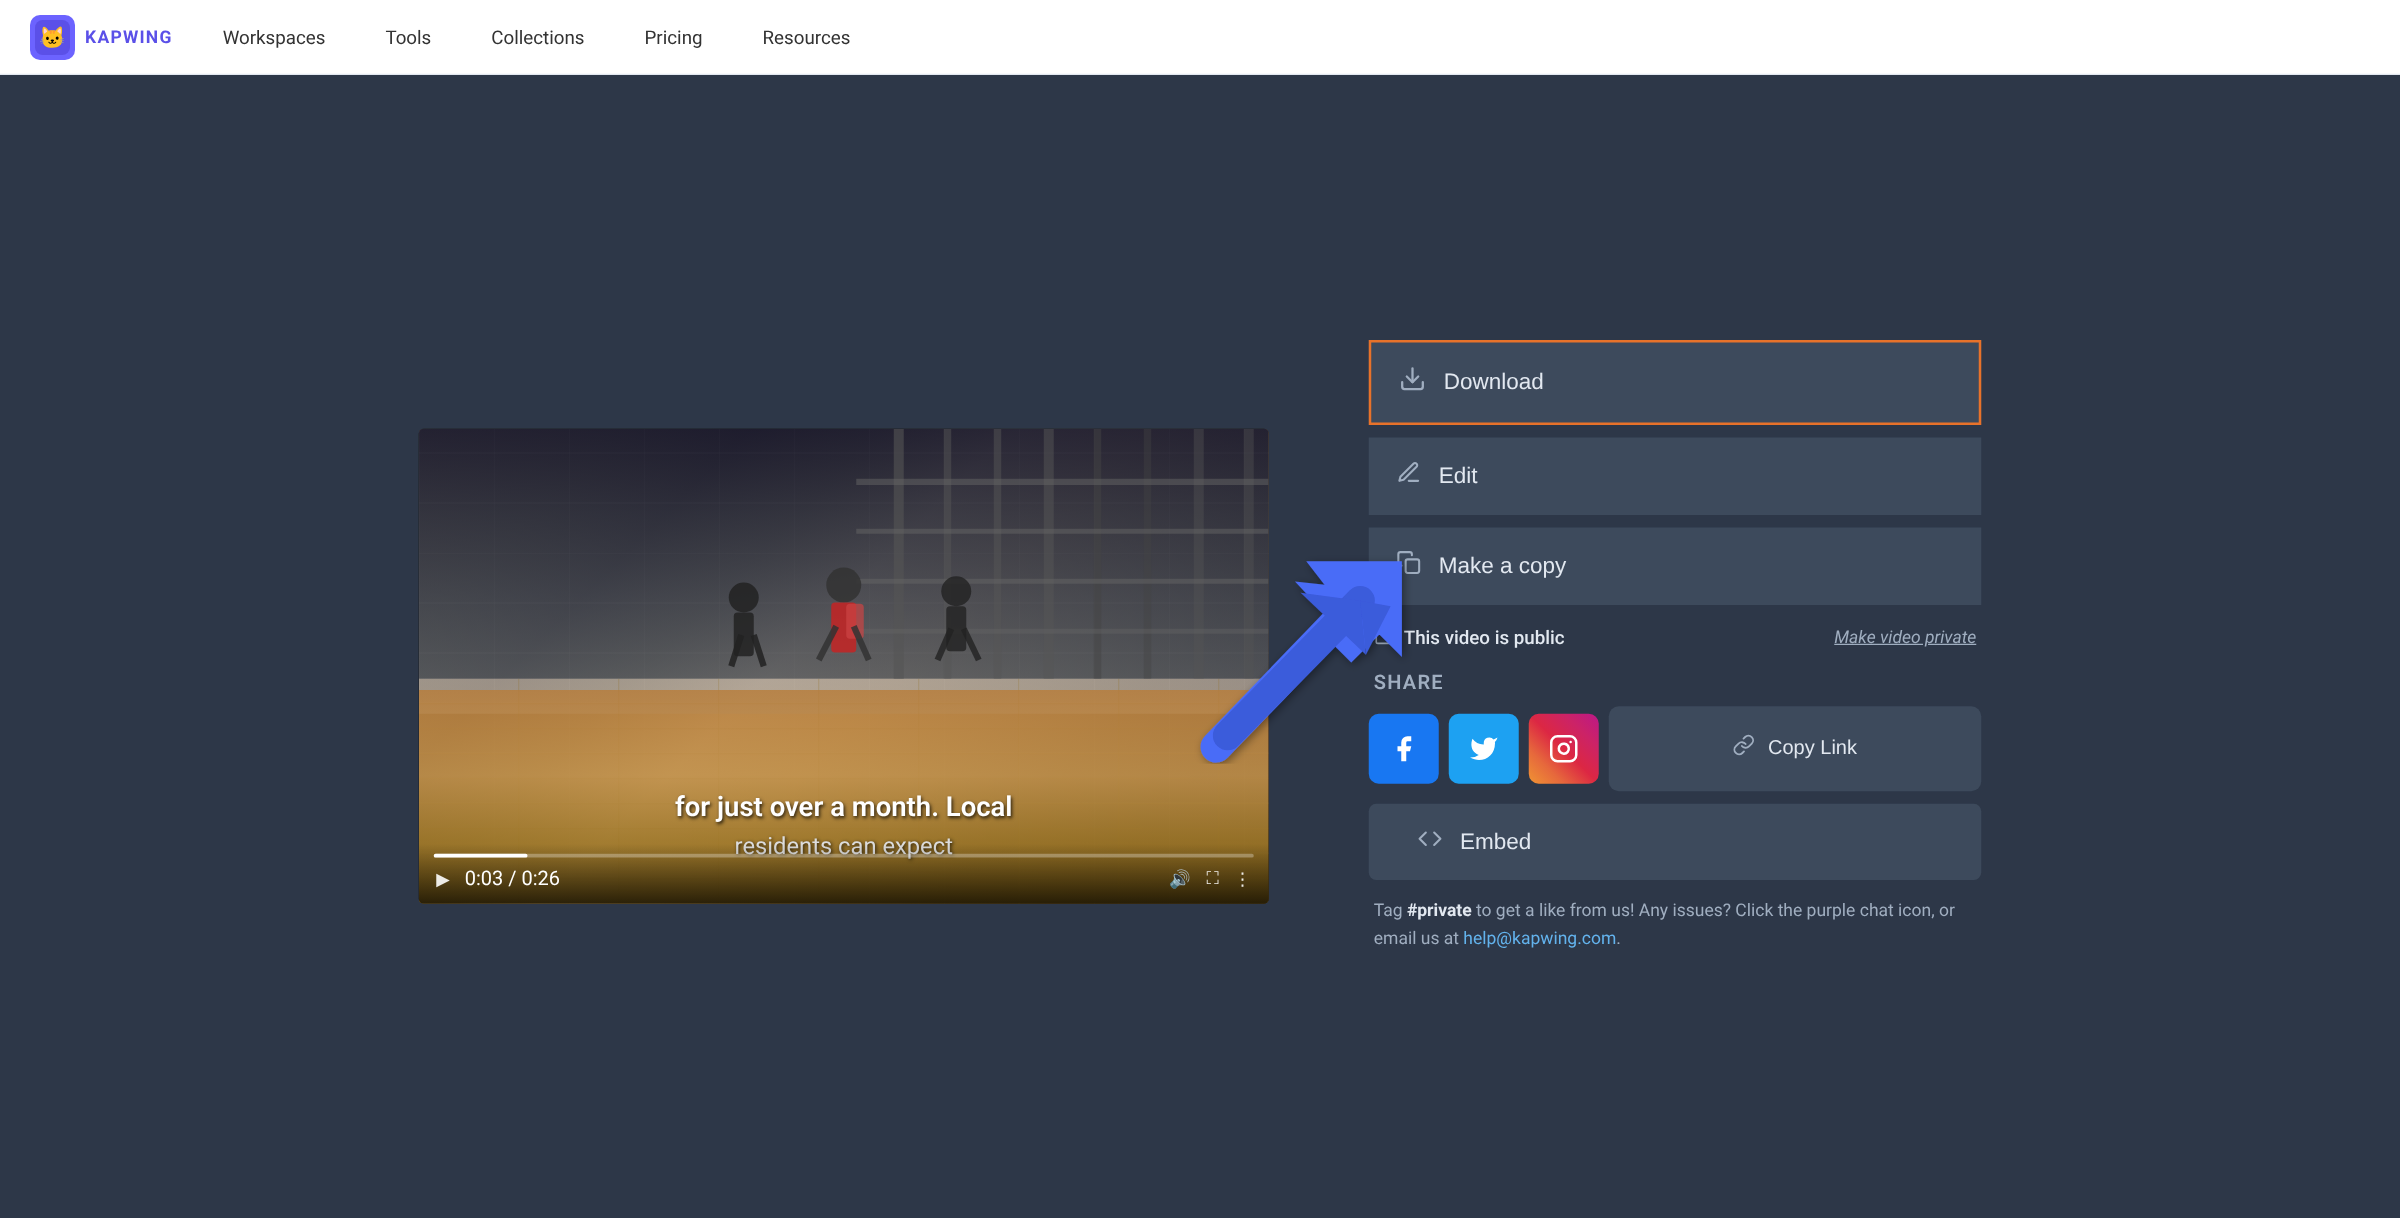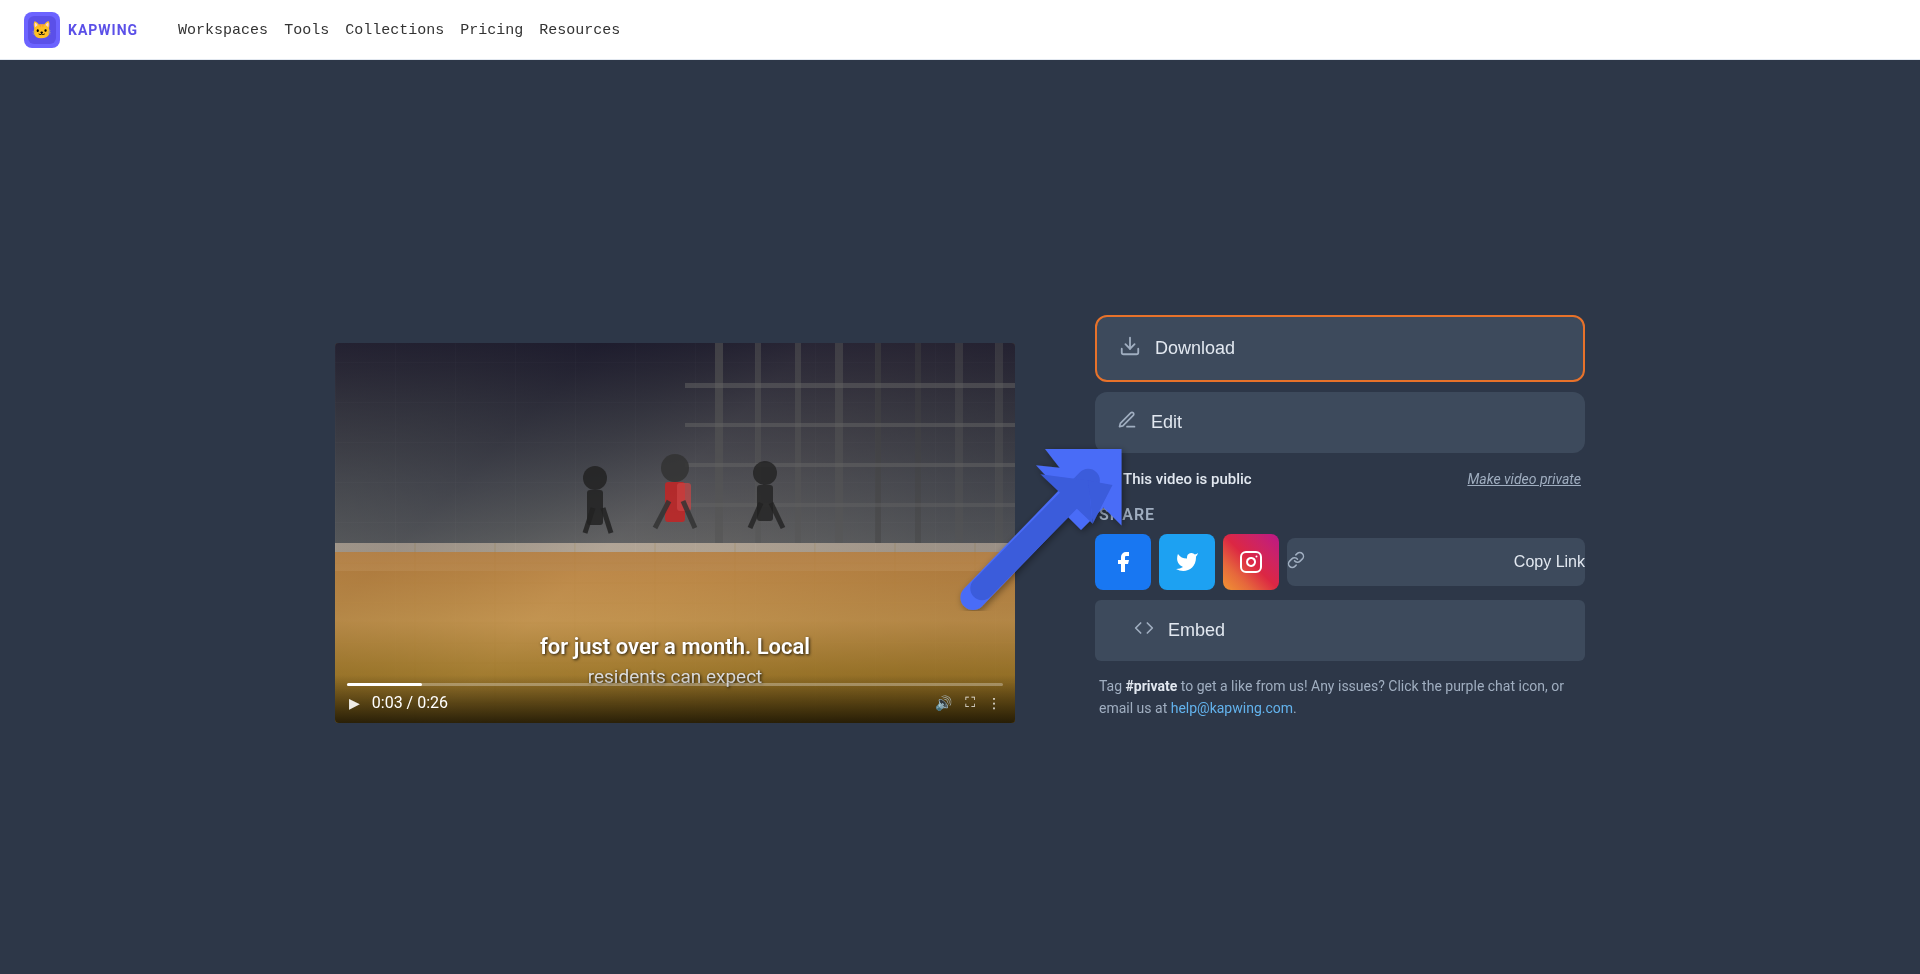--- a/index.html
+++ b/index.html
@@ -40,23 +40,22 @@
     }
     .logo-text {
       font-size: 14px;
       font-weight: 700;
       color: #5b50e8;
       letter-spacing: 1px;
     }
     .navbar-links {
       display: flex;
       align-items: center;
-      gap: 16px;
+      gap: 48px;
       list-style: none;
-      font-family: Liberation Mono, monospace;
     }
     .navbar-links a {
       text-decoration: none;
       color: #333;
       font-size: 15px;
       font-weight: 400;
     }
 
     
     .main-content {
@@ -215,21 +214,21 @@
       width: 490px;
       flex-shrink: 0;
     }
 
     
     .action-btn {
       display: flex;
       align-items: center;
       gap: 14px;
       padding: 18px 22px;
-      border-radius: 12px;
+      border-radius: 0;
       background: #3d4a5c;
       border: none;
       cursor: pointer;
       color: #e2e8f0;
       font-size: 18px;
       font-weight: 500;
       transition: background 0.15s;
       width: 100%;
     }
     .action-btn.download {
@@ -292,31 +291,31 @@
       color: white;
       flex-shrink: 0;
     }
     .facebook-btn { background: #1877f2; }
     .twitter-btn { background: #1da1f2; }
     .instagram-btn {
       background: linear-gradient(45deg, #f09433, #e6683c, #dc2743, #cc2366, #bc1888);
     }
     .copy-link-btn {
       flex: 1;
-      height: 48px;
+      height: 68px;
       border-radius: 8px;
       background: #3d4a5c;
       border: none;
       cursor: pointer;
       color: #e2e8f0;
       font-size: 16px;
       font-weight: 500;
       display: flex;
       align-items: center;
-      justify-content: space-between;
+      justify-content: center;
       gap: 10px;
     }
 
     
     .embed-btn {
       display: flex;
       align-items: center;
       gap: 14px;
       padding: 18px 39px;
       border-radius: 6px;
@@ -515,20 +514,29 @@
     <button class="action-btn">
       <span class="btn-icon">
         <svg width="20" height="20" viewBox="0 0 24 24" fill="none" stroke="#a0aec0" stroke-width="2" stroke-linecap="round" stroke-linejoin="round">
           <path d="M12 20h9"></path>
           <path d="M16.5 3.5a2.121 2.121 0 0 1 3 3L7 19l-4 1 1-4L16.5 3.5z"></path>
         </svg>
       </span>
       <span>Edit</span>
     </button>
 
+    <button class="action-btn">
+      <span class="btn-icon">
+        <svg width="20" height="20" viewBox="0 0 24 24" fill="none" stroke="#a0aec0" stroke-width="2" stroke-linecap="round" stroke-linejoin="round">
+          <rect x="9" y="9" width="13" height="13" rx="2" ry="2"></rect>
+          <path d="M5 15H4a2 2 0 0 1-2-2V4a2 2 0 0 1 2-2h9a2 2 0 0 1 2 2v1"></path>
+        </svg>
+      </span>
+      <span>Make a copy</span>
+    </button>
 
     <div class="privacy-row">
       <div class="privacy-left">
         <span>
           <svg width="16" height="16" viewBox="0 0 24 24" fill="none" stroke="#a0aec0" stroke-width="2" stroke-linecap="round" stroke-linejoin="round">
             <rect x="3" y="11" width="18" height="11" rx="2" ry="2"></rect>
             <path d="M7 11V7a5 5 0 0 1 10 0v4"></path>
           </svg>
         </span>
         <span>This video is public</span>

